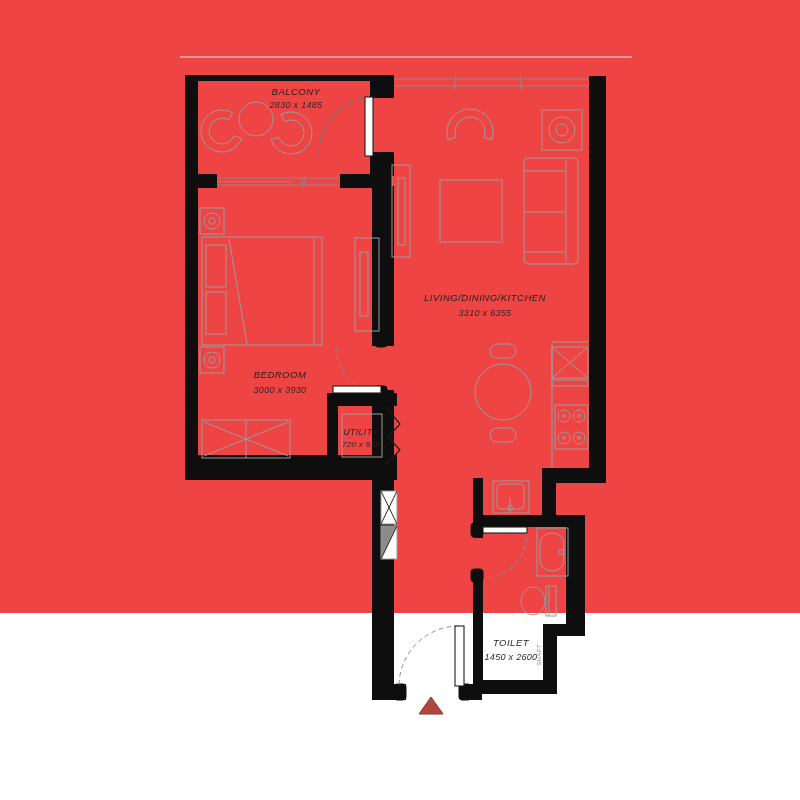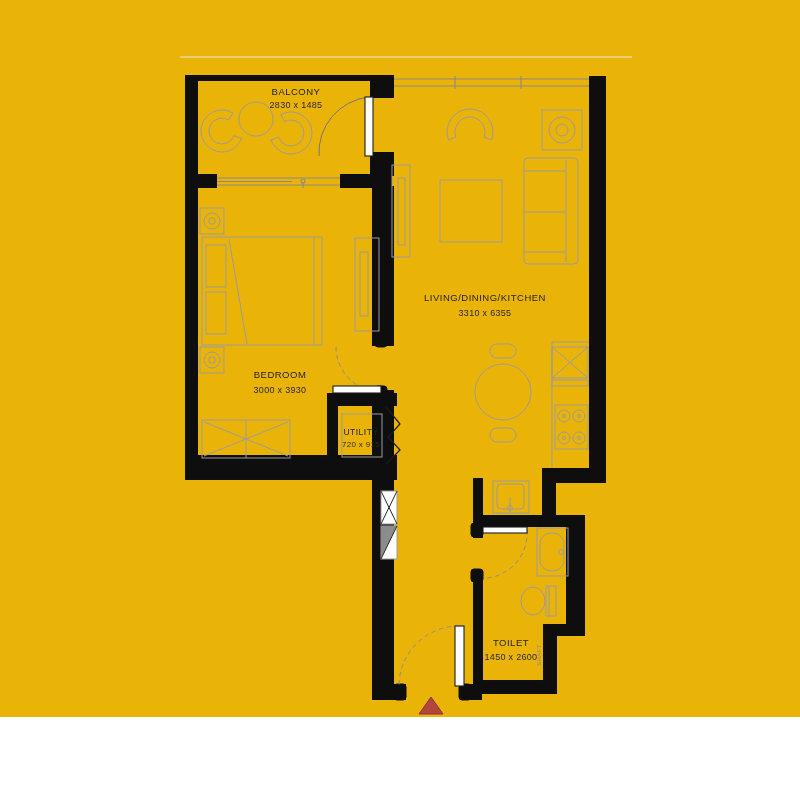--- a/index.html
+++ b/index.html
@@ -1,17 +1,17 @@
 <!DOCTYPE html>
 <html><head>
 <meta charset="utf-8">
 <style>
   html,body{margin:0;padding:0;background:#ffffff;width:800px;height:800px;overflow:hidden;}
-  .stage{position:relative;width:800px;height:717px;background:#eab308;
-         font-family:"Liberation Sans", sans-serif;}
+  .stage{position:relative;width:800px;height:613px;background:#ef4444;
+         font-family:"Liberation Sans", sans-serif;font-style:italic;}
   svg{display:block;}
   .wall{fill:#0e0e0e;stroke:none;}
   .cap{fill:#0e0e0e;stroke:#0e0e0e;}
   .furn{fill:none;stroke:#9b9b9b;stroke-width:1;}
   .furnW{fill:#ffffff;stroke:#9b9b9b;stroke-width:1;}
   .glaz{fill:none;stroke:#8a8a8a;stroke-width:1.1;}
   .leaf{fill:#ffffff;stroke:#1c1c1c;stroke-width:1.1;}
   .swing{fill:none;stroke:#8d8d8d;stroke-width:1;stroke-dasharray:4.5,3.5;}
   .swingSolid{fill:none;stroke:#777777;stroke-width:1;}
   .roomname{font-size:9.5px;letter-spacing:.5px;fill:#1f1f1f;text-anchor:middle;}

